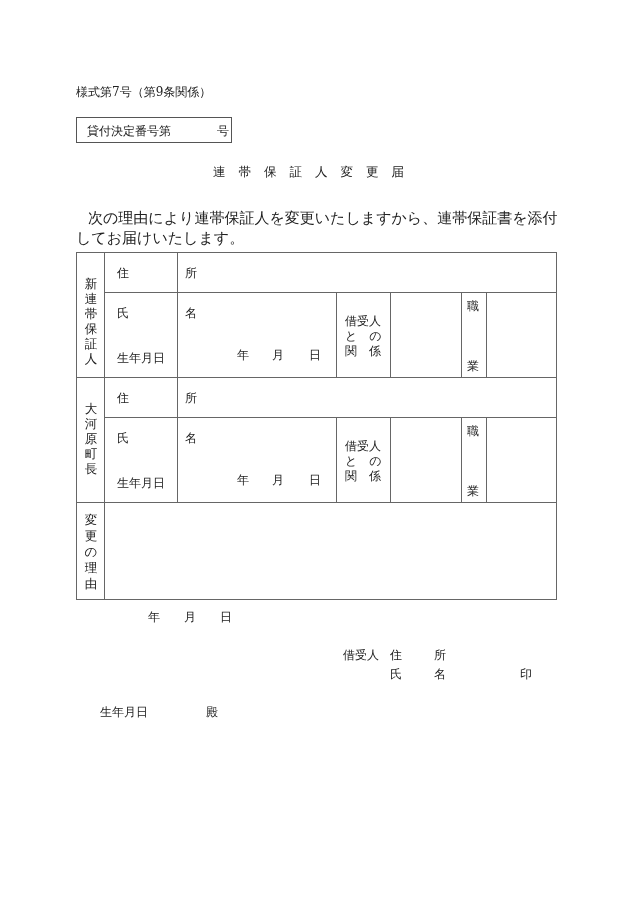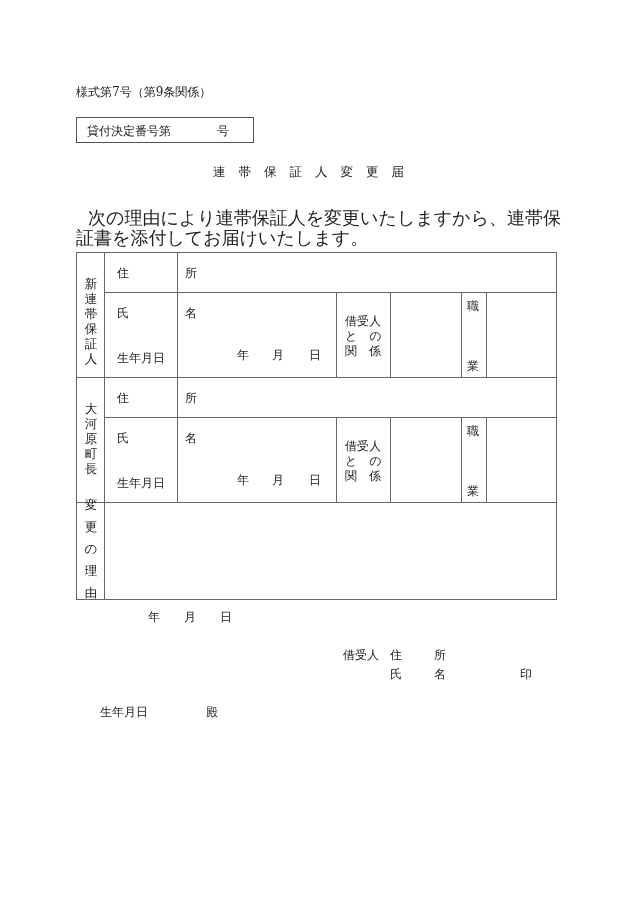--- a/index.html
+++ b/index.html
@@ -1,24 +1,24 @@
 <!DOCTYPE html>
 <html><head>
 <meta charset="utf-8">
 <style>
   html, body { margin:0; padding:0; background:#ffffff; }
   body { width:630px; height:916px; position:relative; overflow:hidden;
          font-family:"DejaVu Serif","Liberation Serif",serif; color:#222; font-size:12px; }
   .abs { position:absolute; white-space:nowrap; }
   .form-no { left:76px; top:84px; font-size:12px; }
-  .decision-box { left:76px; top:117px; width:178px; height:26px; border:1px solid #555; box-sizing:border-box; }
+  .decision-box { left:76px; top:117px; width:156px; height:26px; border:1px solid #555; box-sizing:border-box; }
   .decision-box .lbl { position:absolute; left:10px; top:5px; font-size:12px; }
   .decision-box .suffix { position:absolute; left:140px; top:5px; font-size:12px; }
   .title { left:0; width:630px; top:164px; text-align:center; font-size:12.5px; letter-spacing:13px; }
-  .body-text { left:76px; top:208px; width:486px; font-size:18px; line-height:20px; white-space:normal; text-indent:12px; }
+  .body-text { left:76px; top:208px; width:486px; font-size:15px; line-height:20px; white-space:normal; text-indent:12px; }
 
   .tbl-line-h { position:absolute; height:1px; background:#666; }
   .tbl-line-v { position:absolute; width:1px; background:#666; }
   .vtext { position:absolute; width:16px; text-align:center; font-size:12.5px; line-height:15px; white-space:normal; word-break:break-all; }
   .cell-text { position:absolute; font-size:12px; white-space:nowrap; }
   .spaced { letter-spacing:22px; }
 </style>
 </head>
 <body>
 
@@ -82,21 +82,21 @@
   <div class="cell-text" style="left:272px; top:472px;">月</div>
   <div class="cell-text" style="left:309px; top:472px;">日</div>
   <div class="cell-text" style="left:345px; top:438px;">借受人</div>
   <div class="cell-text" style="left:345px; top:453px;">と　の</div>
   <div class="cell-text" style="left:345px; top:468px;">関　係</div>
   <div class="abs" style="left:391px; top:418px; width:70px; height:84px;"></div>
   <div class="cell-text" style="left:467px; top:423px;">職</div>
   <div class="cell-text" style="left:467px; top:483px;">業</div>
   <div class="abs" style="left:487px; top:418px; width:69px; height:84px;"></div>
 
-  <div class="vtext" style="left:83px; top:494px; line-height:22px;">変更の理由</div>
+  <div class="vtext" style="left:83px; top:512px; line-height:16px;">変更の理由</div>
   <div class="abs" style="left:105px; top:503px; width:451px; height:96px;"></div>
 </div>
 
 <div class="cell-text" style="left:148px; top:609px;">年</div>
 <div class="cell-text" style="left:184px; top:609px;">月</div>
 <div class="cell-text" style="left:220px; top:609px;">日</div>
 
 <div class="cell-text" style="left:343px; top:647px;">借受人</div>
 <div class="cell-text" style="left:390px; top:647px; letter-spacing:10px;">住　所</div>
 <div class="abs" style="left:440px; top:645px; width:110px; height:18px;"></div>

